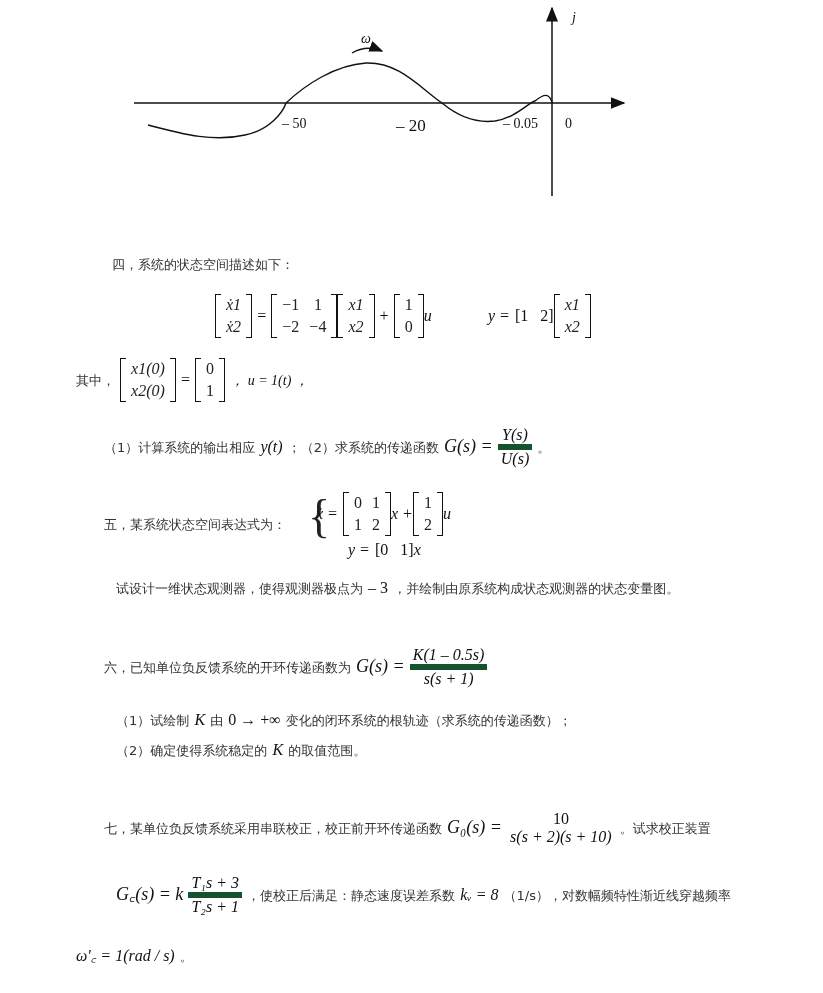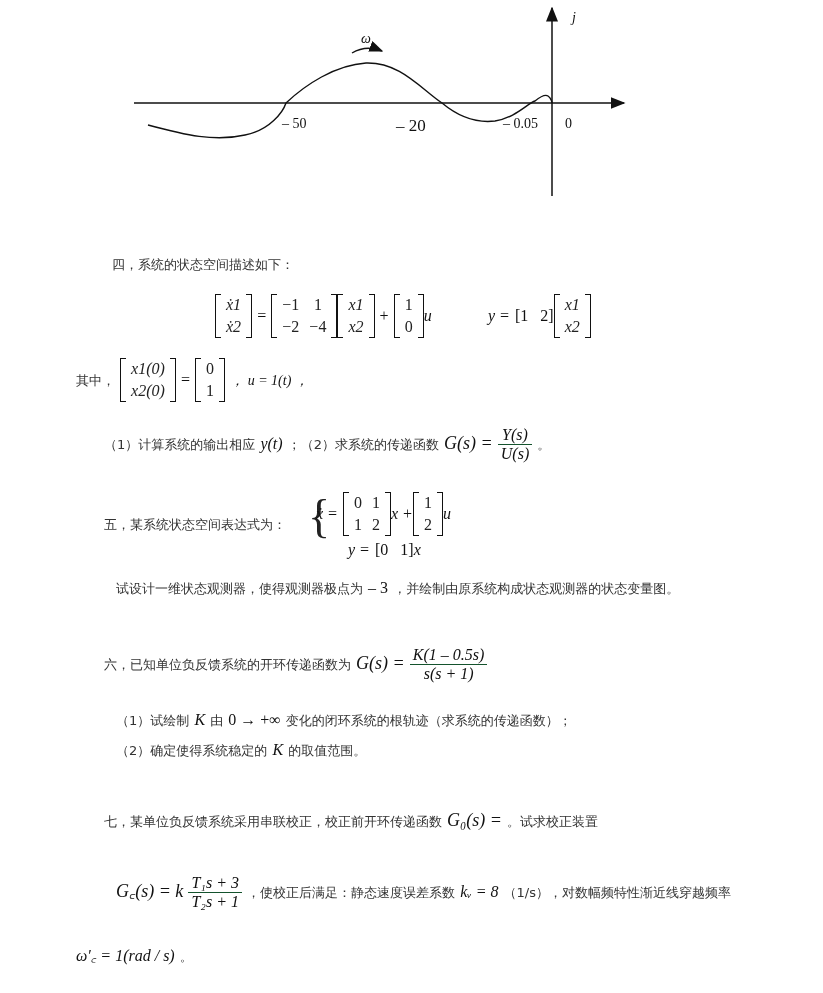--- a/index.html
+++ b/index.html
@@ -10,21 +10,21 @@
   .m { font-family:"Liberation Serif", serif; font-size:16px; color:#111; }
   .i { font-style:italic; }
   .mat { display:inline-block; position:relative; vertical-align:middle; padding:0 6px; }
   .mat::before, .mat::after { content:""; position:absolute; top:0; bottom:0; width:5px;
          border:1.2px solid #111; }
   .mat::before { left:0; border-right:none; }
   .mat::after { right:0; border-left:none; }
   .mat table { border-collapse:collapse; }
   .mat td { padding:1px 5px; text-align:center; font-family:"Liberation Serif", serif; font-size:16px; line-height:20px; }
   .frac { display:inline-block; vertical-align:middle; text-align:center; }
-  .frac .num { display:block; border-bottom:1px solid #14532d; padding:0 3px; }
+  .frac .num { display:block; border-bottom:6px solid #14532d; padding:0 3px; }
   .frac .den { display:block; padding:0 3px; }
   .brace { font-size:46px; font-family:"Liberation Serif", serif; line-height:1; font-weight:100; }
 </style>
 </head>
 <body>
 
 <div class="abs" style="left:0;top:0;width:823px;height:210px;">
   <svg width="823" height="210">
     <defs>
       <marker id="ah" markerWidth="10" markerHeight="8" refX="9" refY="4" orient="auto">
@@ -201,20 +201,21 @@
 
 <div class="abs" style="left:116px;top:740px;">
   <span class="cn">（2）确定使得系统稳定的</span>
   <span class="m i">K</span>
   <span class="cn">的取值范围。</span>
 </div>
 
 <div class="abs" style="left:104px;top:810px;">
   <span class="cn">七，某单位负反馈系统采用串联校正，校正前开环传递函数</span>
   <span class="m i" style="font-size:18px;">G₀(s) =</span>
+  <span class="frac m"><span class="num" style="border-bottom:none;">10</span><span class="den i">s(s + 2)(s + 10)</span></span>
   <span class="cn">。试求校正装置</span>
 </div>
 
 <div class="abs" style="left:76px;top:874px;">
   <span class="m i" style="font-size:18px;margin-left:40px;">G꜀(s) = k</span>
   <span class="frac m i"><span class="num">T₁s + 3</span><span class="den">T₂s + 1</span></span>
   <span class="cn">，使校正后满足：静态速度误差系数</span>
   <span class="m i">kᵥ = 8</span>
   <span class="cn">（1/s），对数幅频特性渐近线穿越频率</span>
 </div>

